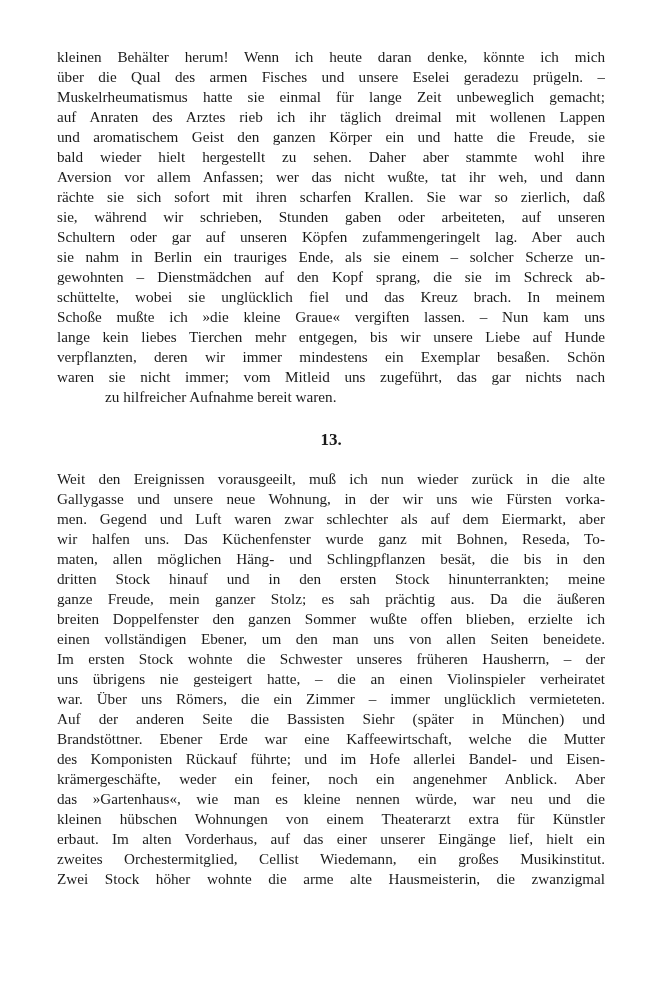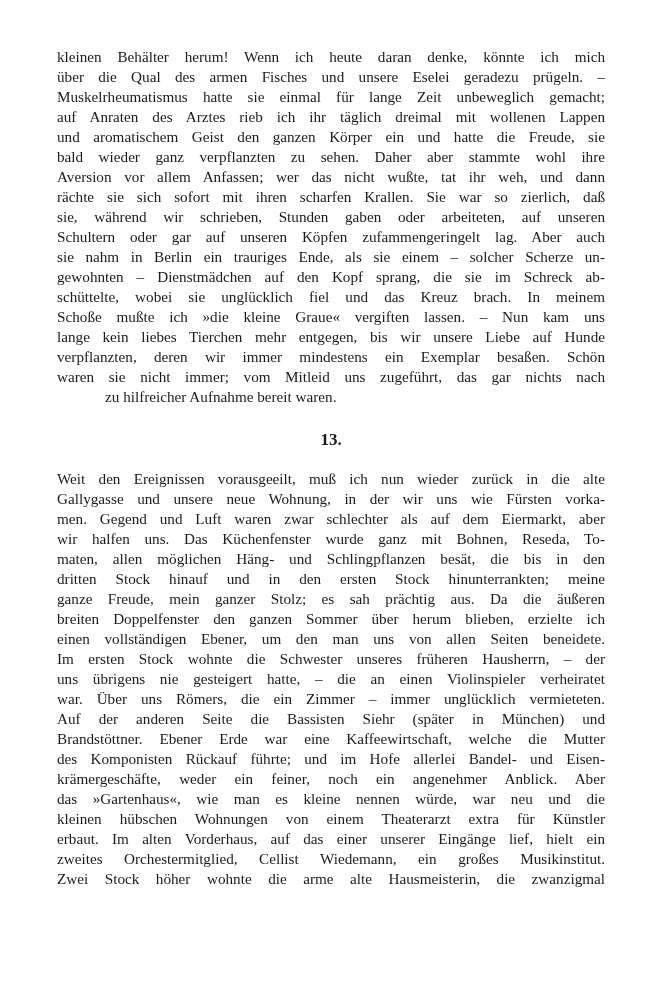--- a/index.html
+++ b/index.html
@@ -61,21 +61,21 @@
 <body>
 
 <div class="page">
   <div class="text-block">
     <div class="paragraph">
         <div class="line">kleinen Behälter herum! Wenn ich heute daran denke, könnte ich mich</div>
         <div class="line">über die Qual des armen Fisches und unsere Eselei geradezu prügeln. –</div>
         <div class="line">Muskelrheumatismus hatte sie einmal für lange Zeit unbeweglich gemacht;</div>
         <div class="line">auf Anraten des Arztes rieb ich ihr täglich dreimal mit wollenen Lappen</div>
         <div class="line">und aromatischem Geist den ganzen Körper ein und hatte die Freude, sie</div>
-        <div class="line">bald wieder ganz verpflanzten zu sehen. Daher aber stammte wohl ihre</div>
+        <div class="line">bald wieder hielt hergestellt zu sehen. Daher aber stammte wohl ihre</div>
         <div class="line">Aversion vor allem Anfassen; wer das nicht wußte, tat ihr weh, und dann</div>
         <div class="line">rächte sie sich sofort mit ihren scharfen Krallen. Sie war so zierlich, daß</div>
         <div class="line">sie, während wir schrieben, Stunden gaben oder arbeiteten, auf unseren</div>
         <div class="line">Schultern oder gar auf unseren Köpfen zufammengeringelt lag. Aber auch</div>
         <div class="line">sie nahm in Berlin ein trauriges Ende, als sie einem – solcher Scherze un-</div>
         <div class="line">gewohnten – Dienstmädchen auf den Kopf sprang, die sie im Schreck ab-</div>
         <div class="line">schüttelte, wobei sie unglücklich fiel und das Kreuz brach. In meinem</div>
         <div class="line">Schoße mußte ich »die kleine Graue« vergiften lassen. – Nun kam uns</div>
         <div class="line">lange kein liebes Tierchen mehr entgegen, bis wir unsere Liebe auf Hunde</div>
         <div class="line">verpflanzten, deren wir immer mindestens ein Exemplar besaßen. Schön</div>
@@ -84,21 +84,21 @@
       </div>
     <div class="chapter-heading">13.</div>
     <div class="paragraph">
         <div class="line">Weit den Ereignissen vorausgeeilt, muß ich nun wieder zurück in die alte</div>
         <div class="line">Gallygasse und unsere neue Wohnung, in der wir uns wie Fürsten vorka-</div>
         <div class="line">men. Gegend und Luft waren zwar schlechter als auf dem Eiermarkt, aber</div>
         <div class="line">wir halfen uns. Das Küchenfenster wurde ganz mit Bohnen, Reseda, To-</div>
         <div class="line">maten, allen möglichen Häng- und Schlingpflanzen besät, die bis in den</div>
         <div class="line">dritten Stock hinauf und in den ersten Stock hinunterrankten; meine</div>
         <div class="line">ganze Freude, mein ganzer Stolz; es sah prächtig aus. Da die äußeren</div>
-        <div class="line">breiten Doppelfenster den ganzen Sommer über herum blieben, erzielte ich</div>
+        <div class="line">breiten Doppelfenster den ganzen Sommer wußte offen blieben, erzielte ich</div>
         <div class="line">einen vollständigen Ebener, um den man uns von allen Seiten beneidete.</div>
         <div class="line">Im ersten Stock wohnte die Schwester unseres früheren Hausherrn, – der</div>
         <div class="line">uns übrigens nie gesteigert hatte, – die an einen Violinspieler verheiratet</div>
         <div class="line">war. Über uns Römers, die ein Zimmer – immer unglücklich vermieteten.</div>
         <div class="line">Auf der anderen Seite die Bassisten Siehr (später in München) und</div>
         <div class="line">Brandstöttner. Ebener Erde war eine Kaffeewirtschaft, welche die Mutter</div>
         <div class="line">des Komponisten Rückauf führte; und im Hofe allerlei Bandel- und Eisen-</div>
         <div class="line">krämergeschäfte, weder ein feiner, noch ein angenehmer Anblick. Aber</div>
         <div class="line">das »Gartenhaus«, wie man es kleine nennen würde, war neu und die</div>
         <div class="line">kleinen hübschen Wohnungen von einem Theaterarzt extra für Künstler</div>

